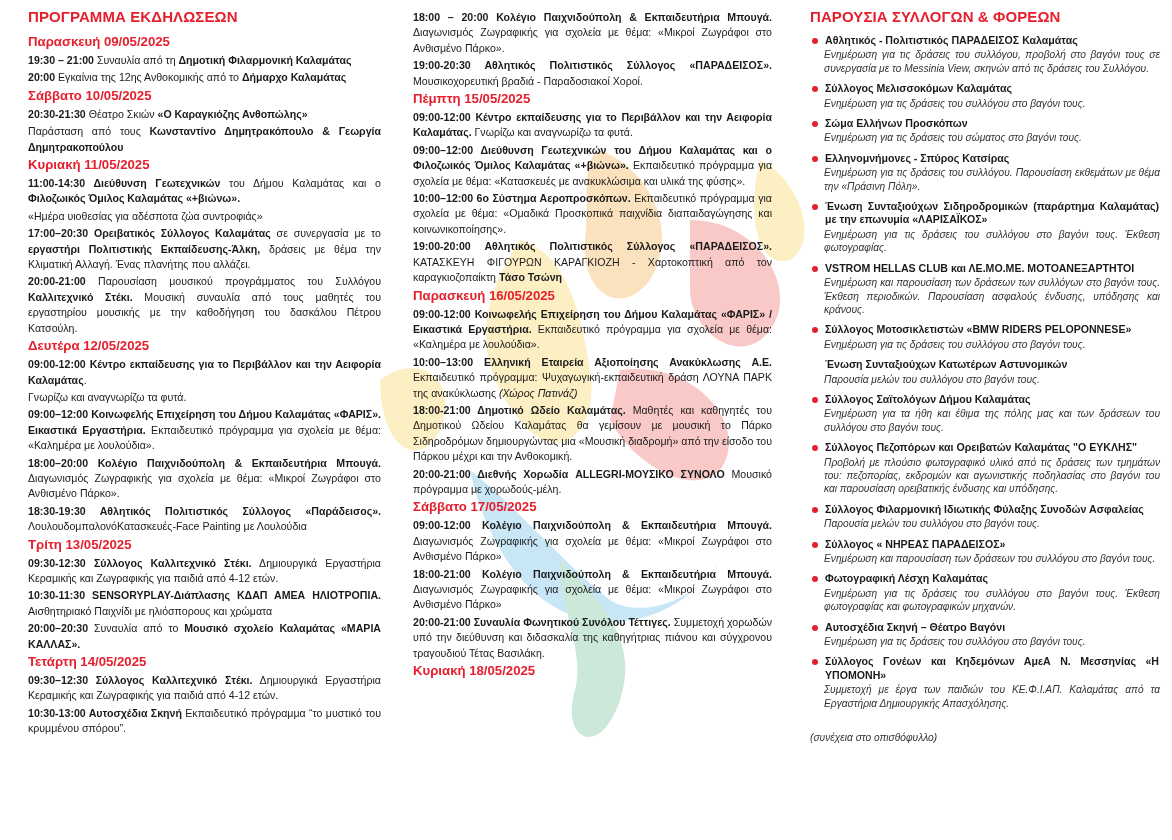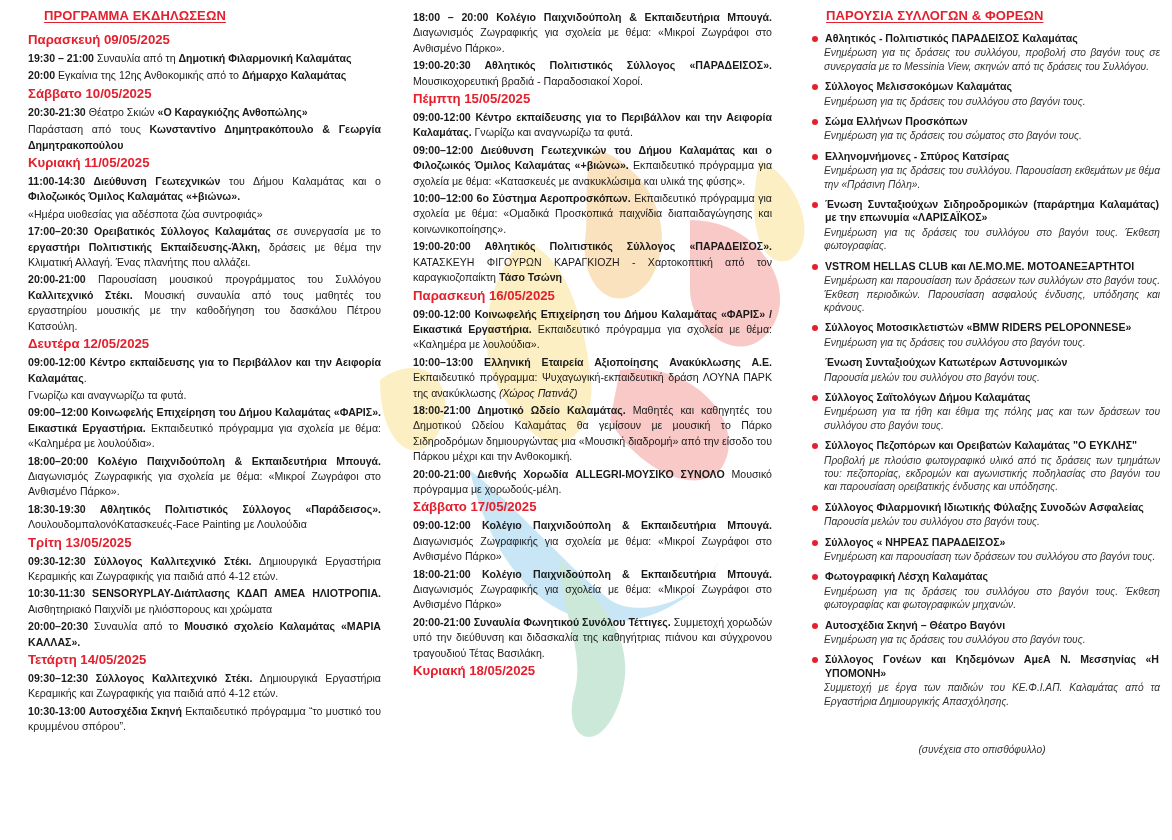--- a/index.html
+++ b/index.html
@@ -7,35 +7,35 @@
     width:1172px; height:840px; background:#ffffff; position:relative; overflow:hidden;
     font-family:"Liberation Sans", sans-serif; color:#1a1a1a;
   }
   .bg-art { position:absolute; inset:0; pointer-events:none; z-index:0; }
   .col { position:absolute; top:0; z-index:1; box-sizing:border-box; }
   #col1 { left:28px; width:360px; top:8px; }
   #col2 { left:413px; width:366px; top:10px; }
   #col3 { left:810px; width:350px; top:8px; }
 
   .heading {
-    color:#e5202e; font-weight:bold; font-size:13px; text-decoration:underline;
-    text-underline-offset:2px; margin:0 0 9px 16px; letter-spacing:0.1px;
+    color:#e5202e; font-weight:bold; font-size:15px; 
+    text-underline-offset:2px; margin:0 0 9px 0; letter-spacing:0.1px;
   }
   .day {
     color:#e5202e; font-weight:bold; font-size:13.2px; margin:0 0 4px 0; line-height:15px;
   }
   .event { font-size:10.6px; line-height:15.4px; margin:0 7px 2px 0; text-align:justify; }
   .b { font-weight:bold; }
   .i { font-style:italic; }
 
   .org { position:relative; padding-left:14px; margin:0 0 7px 0; font-size:10.6px; line-height:13.4px; }
   .org .bullet { position:absolute; left:2px; top:4px; width:6px; height:6px; border-radius:50%; background:#e5202e; }
   .org .name { font-weight:bold; margin:1px; text-align:justify; }
   .org .desc { font-style:italic; color:#333; margin:0; text-align:justify; font-size:10.2px; }
-  .footer-note { font-style:italic; font-size:10.2px; text-align:center; margin-top:36px; padding-right:6px; color:#333; }
+  .footer-note { font-style:italic; font-size:10.2px; text-align:left; margin-top:22px; padding-right:6px; color:#333; }
 </style>
 </head>
 <body>
 
 <svg class="bg-art" width="1172" height="840" viewBox="0 0 1172 840">
   <g opacity="0.28">
     <path d="M520 240 C480 300 470 360 520 420 C560 470 600 430 590 370 C580 300 560 250 520 240Z" fill="#f7c72a"></path>
     <path d="M600 150 C650 170 680 230 650 280 C620 320 580 290 585 240 C590 200 580 160 600 150Z" fill="#f39a1e"></path>
     <path d="M690 220 C760 220 800 290 770 330 C740 370 690 330 690 290Z" fill="#e8423a"></path>
     <path d="M620 370 C700 360 750 430 720 470 C690 500 630 460 610 420Z" fill="#e8423a"></path>

